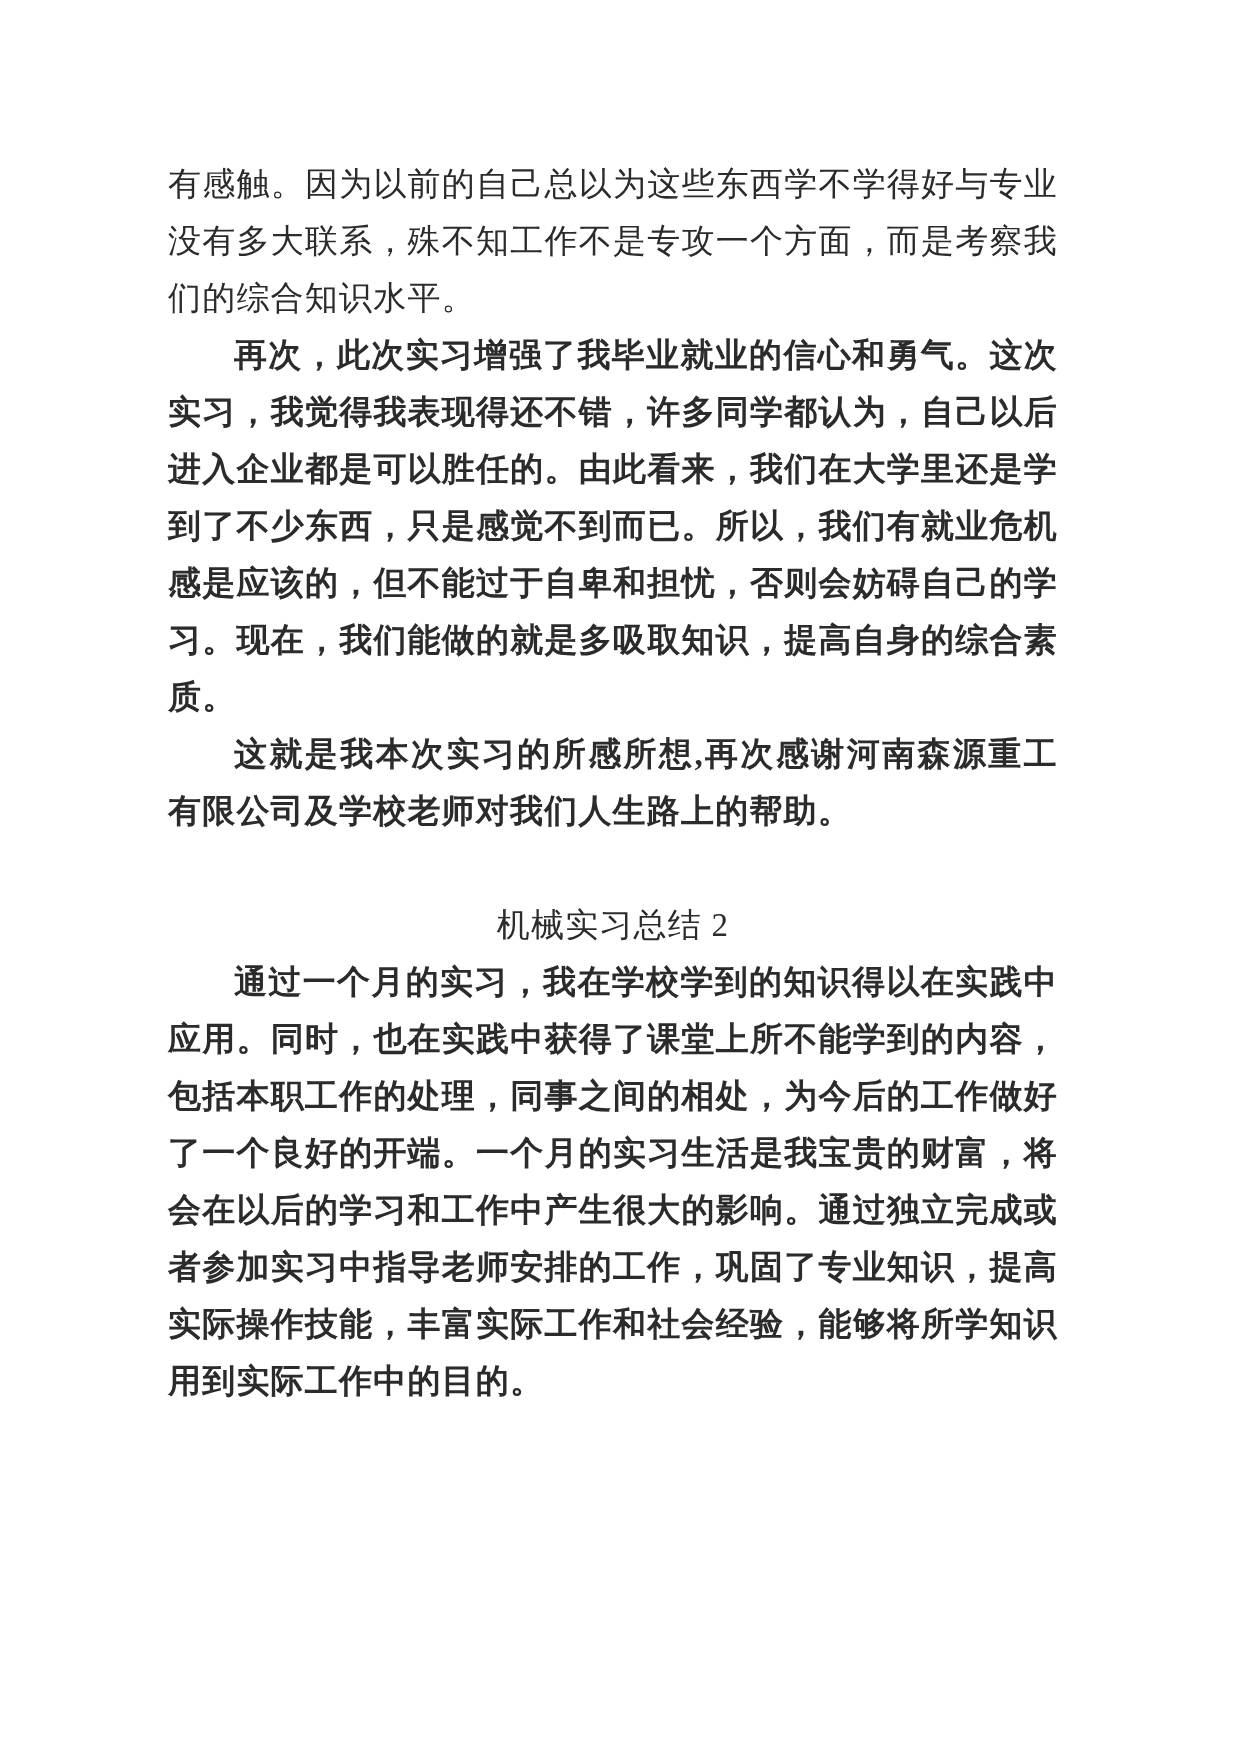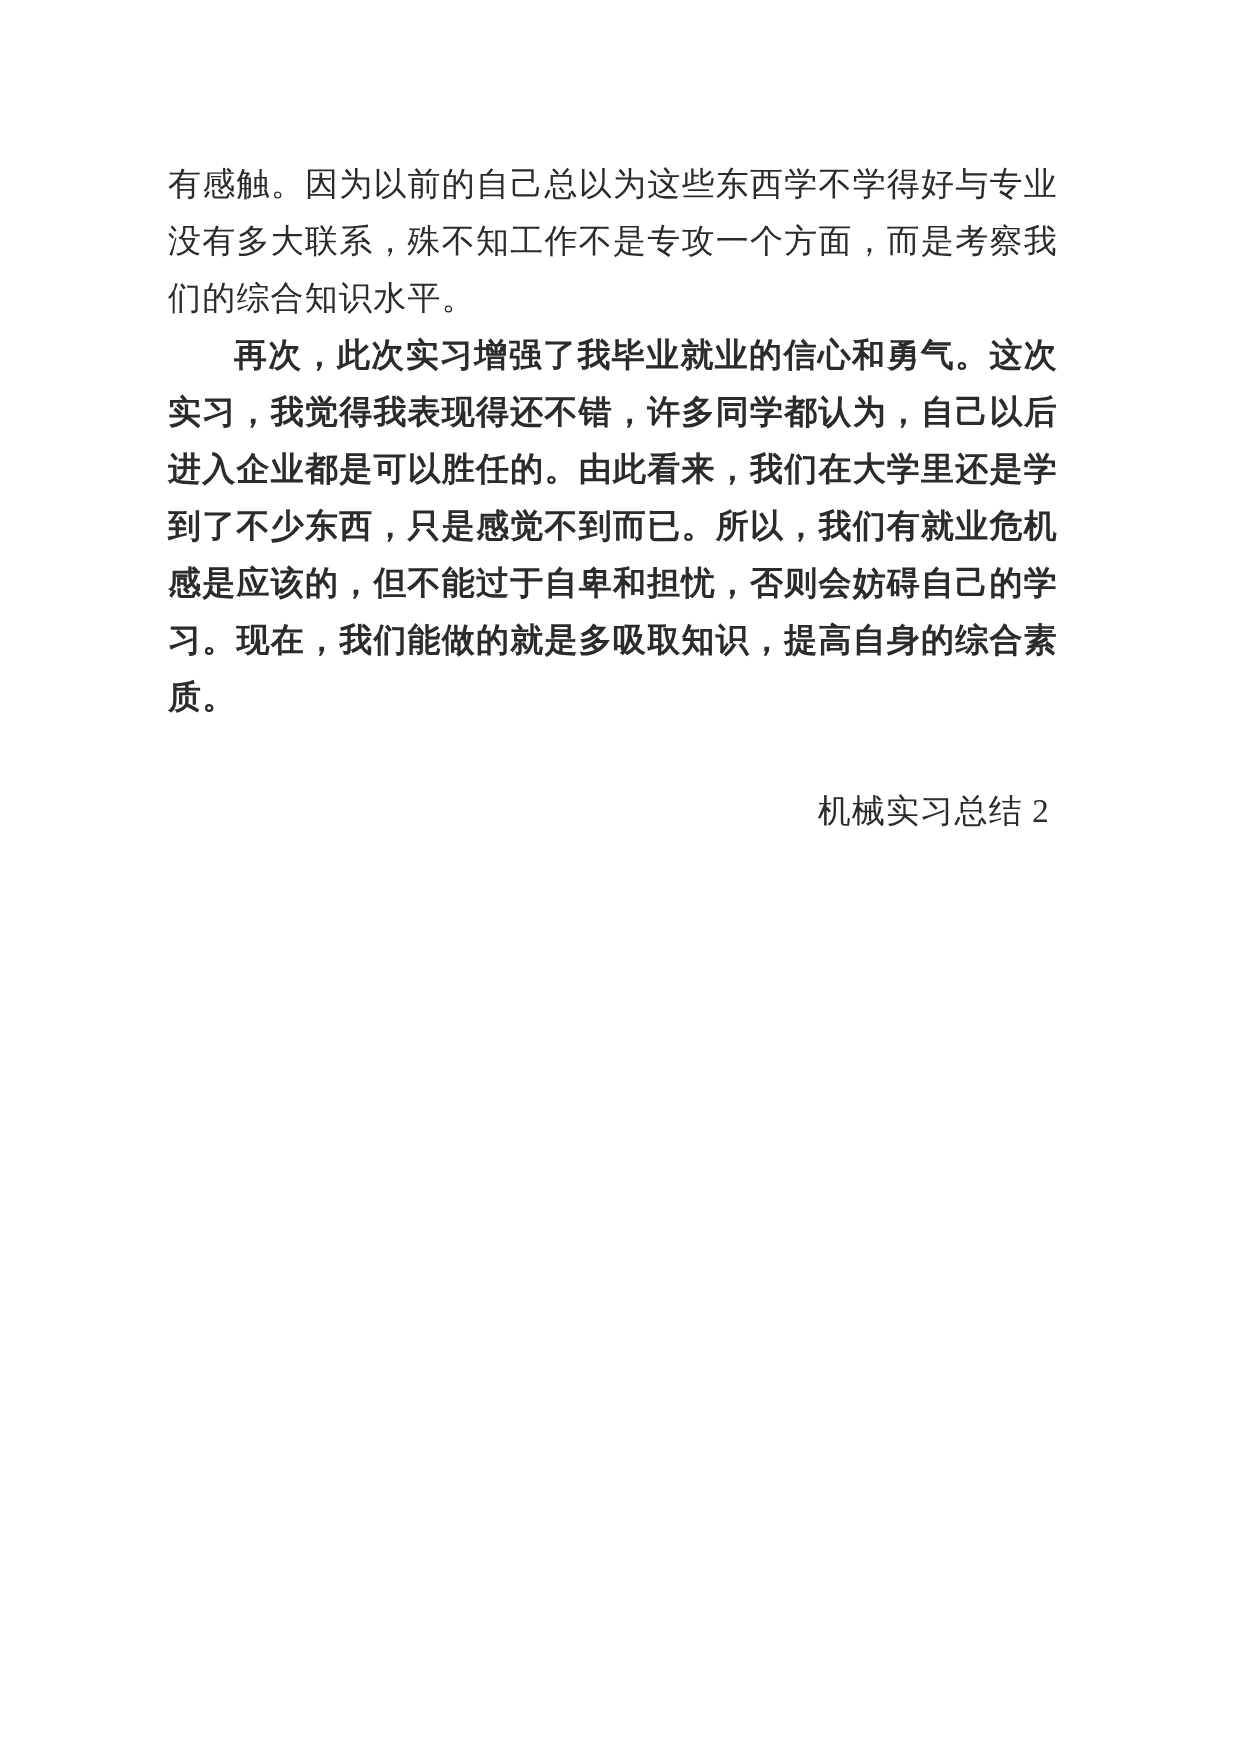--- a/index.html
+++ b/index.html
@@ -30,30 +30,32 @@
   }
   .doc p {
     margin: 0;
     padding: 0;
   }
   .doc p.indent {
     text-indent: 2em;
     font-weight: bold;
   }
   .doc .section-heading {
-    margin: 8px;
+    margin: 0;
     margin-top: 57px; 
     font-size: 33px;
     font-weight: normal;
     line-height: 57px;
-    text-align: right;
+    text-align: center;
   }
 </style>
 </head>
 <body>
 
 <div class="page" style="background-color: rgb(255, 255, 255); color: rgb(43, 43, 43);">
   <div class="doc">
     <p class="noindent">有感触。因为以前的自己总以为这些东西学不学得好与专业没有多大联系，殊不知工作不是专攻一个方面，而是考察我们的综合知识水平。</p>
     <p class="indent">再次，此次实习增强了我毕业就业的信心和勇气。这次实习，我觉得我表现得还不错，许多同学都认为，自己以后进入企业都是可以胜任的。由此看来，我们在大学里还是学到了不少东西，只是感觉不到而已。所以，我们有就业危机感是应该的，但不能过于自卑和担忧，否则会妨碍自己的学习。现在，我们能做的就是多吸取知识，提高自身的综合素质。</p>
+    <p class="indent">这就是我本次实习的所感所想,再次感谢河南森源重工有限公司及学校老师对我们人生路上的帮助。</p>
     <p class="section-heading">机械实习总结 2</p>
+    <p class="indent">通过一个月的实习，我在学校学到的知识得以在实践中应用。同时，也在实践中获得了课堂上所不能学到的内容，包括本职工作的处理，同事之间的相处，为今后的工作做好了一个良好的开端。一个月的实习生活是我宝贵的财富，将会在以后的学习和工作中产生很大的影响。通过独立完成或者参加实习中指导老师安排的工作，巩固了专业知识，提高实际操作技能，丰富实际工作和社会经验，能够将所学知识用到实际工作中的目的。</p>
   </div>
 </div>
 
 </body></html>

